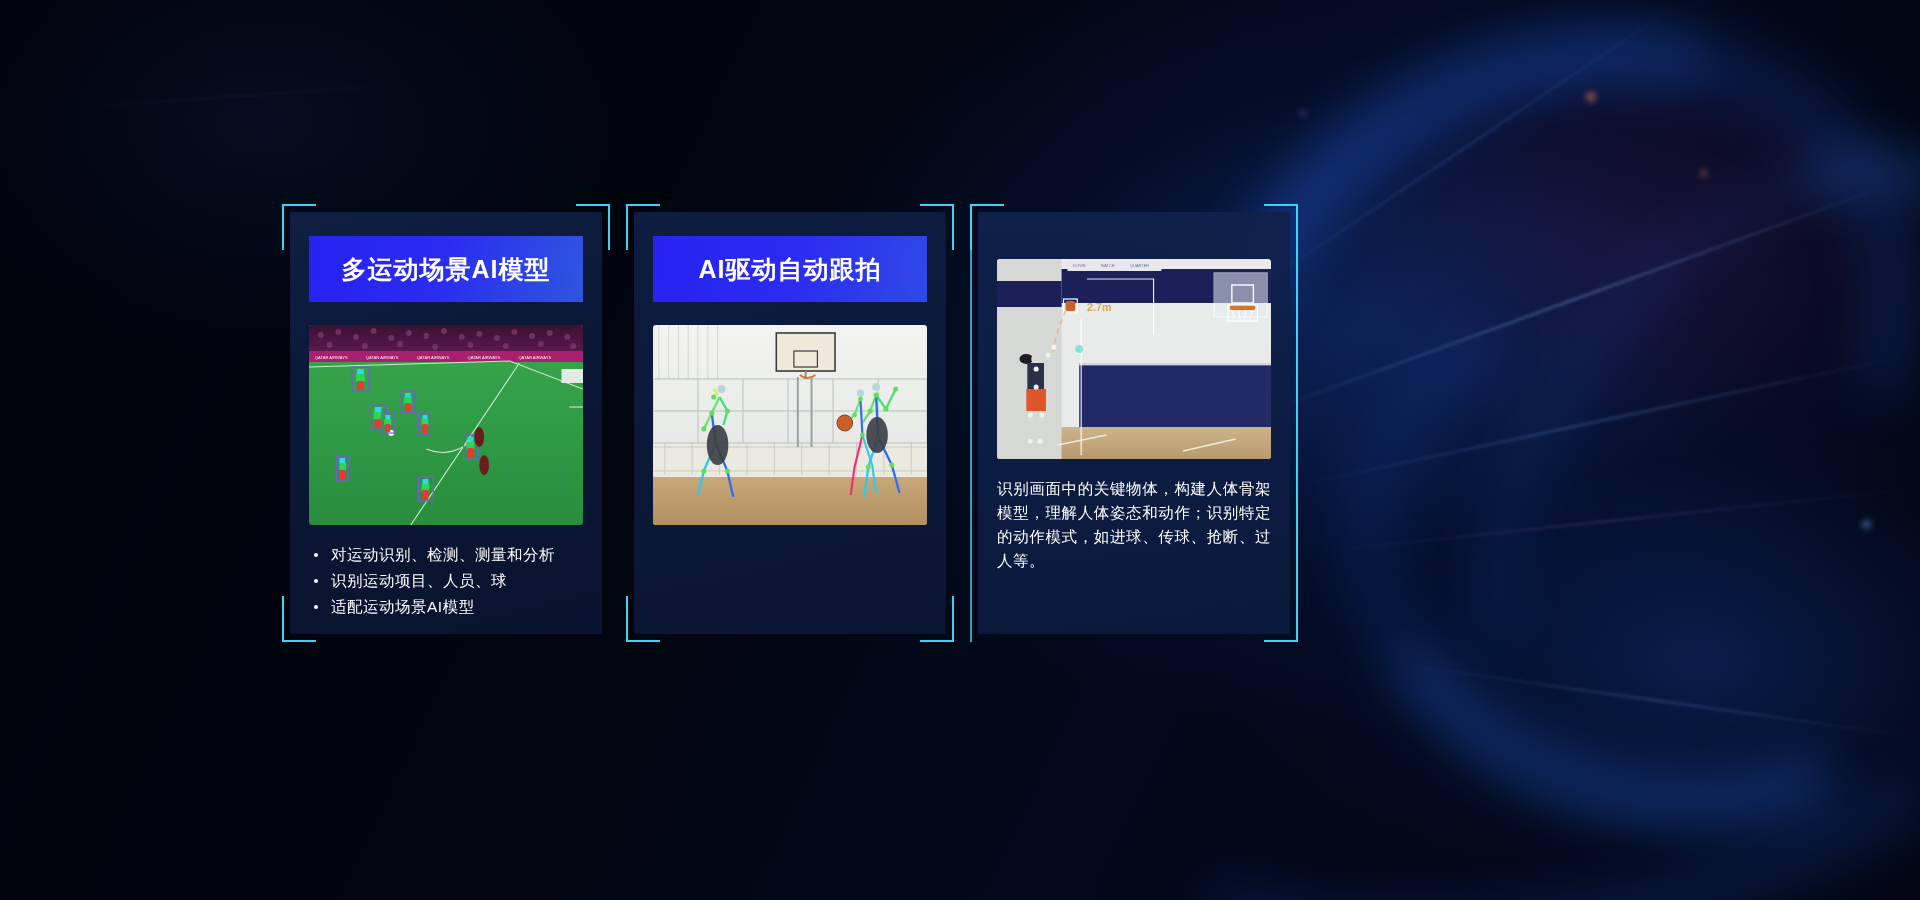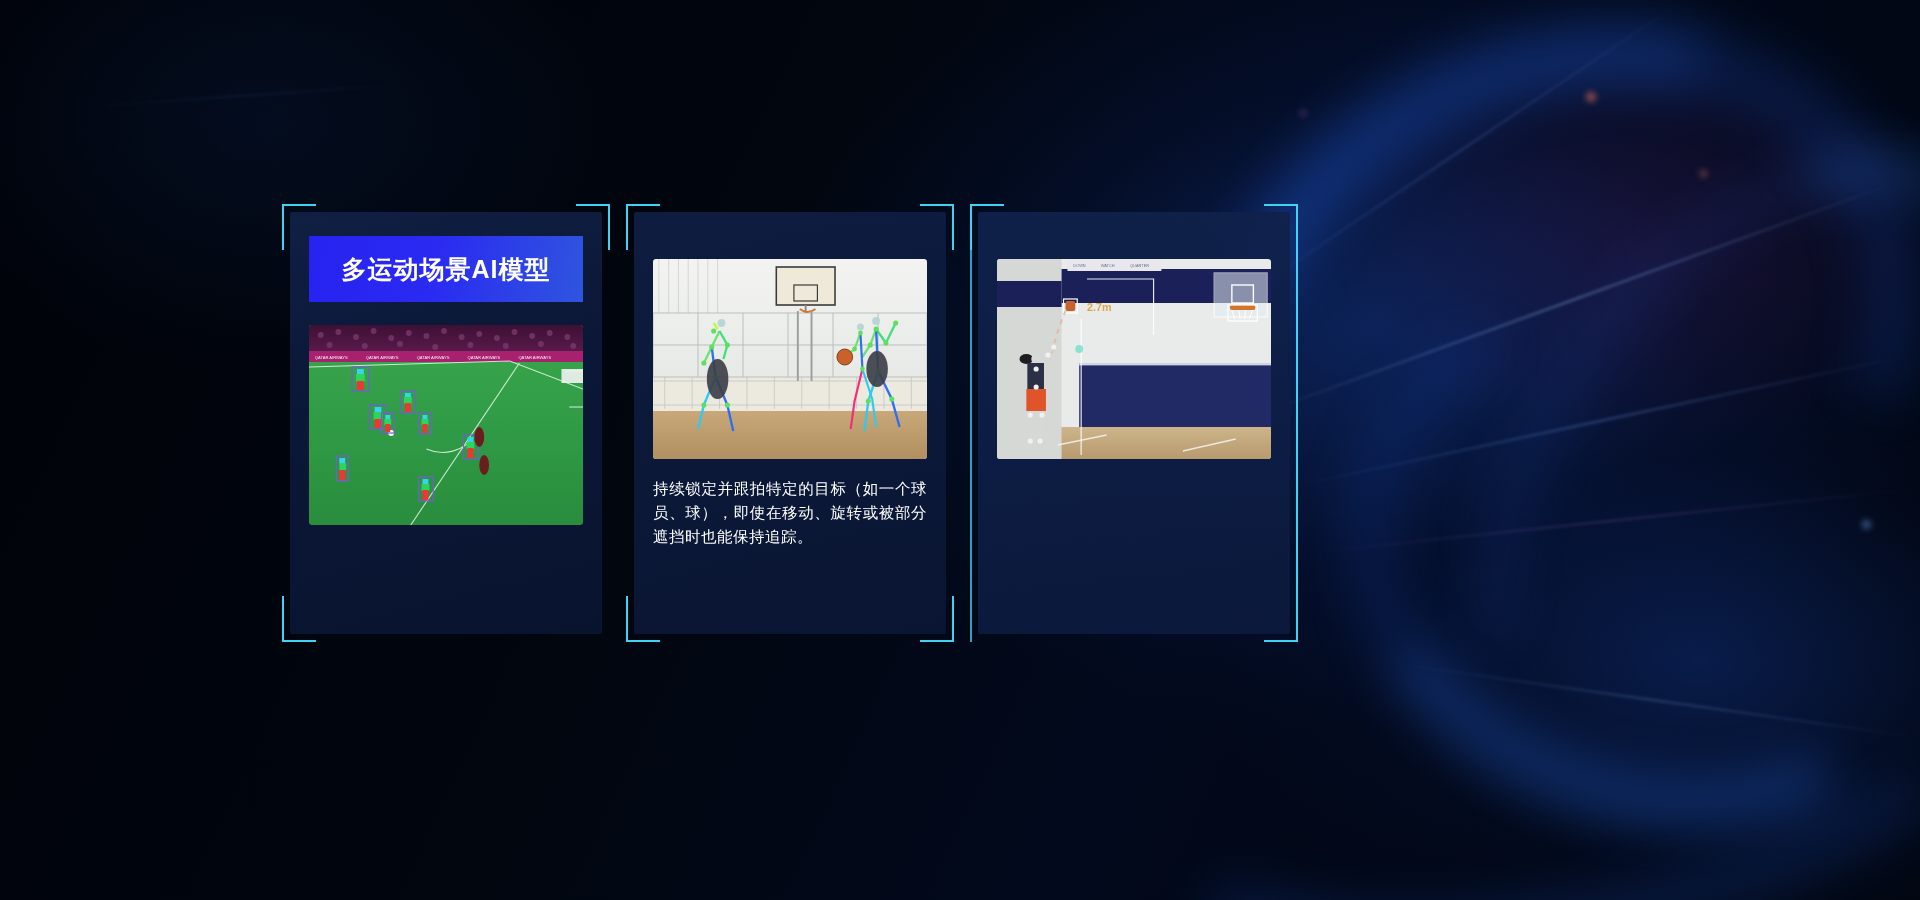--- a/index.html
+++ b/index.html
@@ -318,28 +318,36 @@
                 <rect x="4" y="13" width="6" height="10" fill="#f03535"></rect>
               </g>
           </g>
           <g fill="#6b1d1d">
             <ellipse cx="174" cy="112" rx="5" ry="10"></ellipse>
             <ellipse cx="179" cy="140" rx="5" ry="10"></ellipse>
           </g>
         </svg>
       </div>
 
+      <div class="card-body">
+        <ul class="bullets">
+          <li>对运动识别、检测、测量和分析</li>
+          <li>识别运动项目、人员、球</li>
+          <li>适配运动场景AI模型</li>
+        </ul>
+      </div>
     </div>
 
     <div class="card c2">
       <span class="brk brk-tl"></span>
       <span class="brk brk-bl"></span>
       <span class="brk brk-tr"></span>
       <span class="brk brk-br"></span>
 
+      <div class="card-title">AI驱动自动跟拍</div>
 
       <div class="card-media">
         <svg viewBox="0 0 280 200" preserveAspectRatio="none" aria-hidden="true">
           <defs>
             <linearGradient id="gymwall" x1="0" y1="0" x2="0" y2="1">
               <stop offset="0%" stop-color="#f3f4f2"></stop>
                 <stop offset="100%" stop-color="#dfe2de"></stop>
             </linearGradient>
             <linearGradient id="floor2" x1="0" y1="0" x2="0" y2="1">
               <stop offset="0%" stop-color="#c9a979"></stop>
@@ -439,23 +447,20 @@
             </g>
           </g>
           <circle cx="196" cy="98" r="8" fill="#c9622a" stroke="#8a3f18" stroke-width="1"></circle>
           <g fill="#3b3d46" opacity=".9">
             <ellipse cx="66" cy="120" rx="11" ry="20"></ellipse>
             <ellipse cx="229" cy="110" rx="11" ry="18"></ellipse>
           </g>
         </svg>
       </div>
 
-      <div class="card-body">
-        <p class="para">持续锁定并跟拍特定的目标（如一个球员、球），即使在移动、旋转或被部分遮挡时也能保持追踪。</p>
-      </div>
     </div>
 
     <div class="card c3">
       <span class="brk edge-l"></span>
       <span class="brk edge-r"></span>
       <span class="brk brk-tl"></span>
       <span class="brk brk-tr"></span>
       <span class="brk brk-br"></span>
 
 
@@ -524,16 +529,19 @@
                 <circle cx="44" cy="182" r="2.6"></circle>
             </g>
           </g>
           <g stroke="#f4f4f4" stroke-width="1.6" fill="none" opacity=".85">
             <path d="M62 186 L112 176"></path>
               <path d="M190 192 L244 180"></path>
           </g>
         </svg>
       </div>
 
+      <div class="card-body">
+        <p class="para">识别画面中的关键物体，构建人体骨架模型，理解人体姿态和动作；识别特定的动作模式，如进球、传球、抢断、过人等。</p>
+      </div>
     </div>
 
   </div>
 </div>
 
 </body></html>

